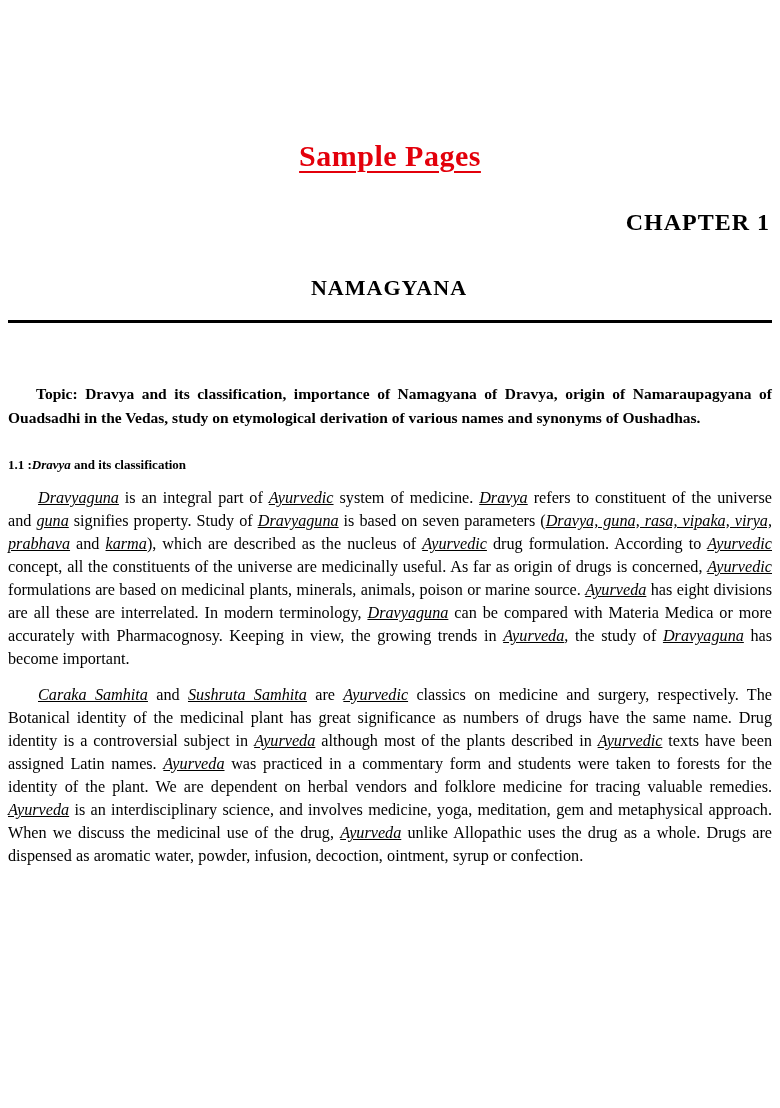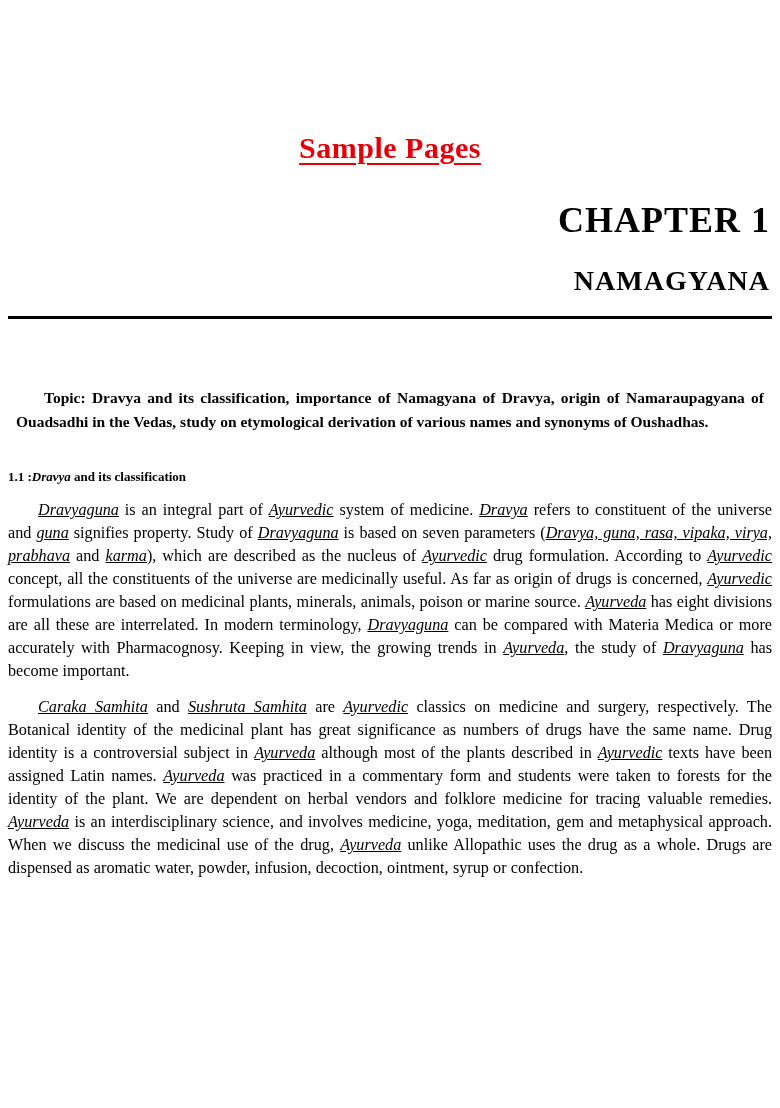--- a/index.html
+++ b/index.html
@@ -12,21 +12,21 @@
     background: #ffffff;
     font-family: "Liberation Serif", serif;
     color: #000000;
     overflow: hidden;
   }
   .page {
     position: relative;
     width: 780px;
     height: 796px;
     box-sizing: border-box;
-    padding: 0 8px 0 8px;
+    padding: 8px 8px 0 8px;
   }
   .sample-title {
     text-align: center;
     color: #e3000b;
     font-family: "Liberation Serif", serif;
     font-weight: bold;
     font-size: 30px;
     letter-spacing: 0.5px;
     margin: 0;
     padding-top: 133px;
@@ -34,46 +34,46 @@
   }
   .sample-title span {
     text-decoration: underline;
     text-underline-offset: 5px;
     text-decoration-thickness: 2px;
   }
   .chapter-number {
     text-align: right;
     font-family: "Liberation Serif", serif;
     font-weight: bold;
-    font-size: 36px;
+    font-size: 24px;
     letter-spacing: 1px;
     margin: 0;
     padding-top: 39px;
     padding-right: 2px;
     line-height: 1;
   }
   .chapter-name {
-    text-align: right;
+    text-align: center;
     font-family: "Liberation Serif", serif;
     font-weight: bold;
-    font-size: 28px;
+    font-size: 22px;
     letter-spacing: 1px;
-    margin: 0;
+    margin: 14px;
     padding-top: 29px;
     padding-right: 2px;
     line-height: 1;
   }
   .rule {
     margin: 21px 0 0 0;
     height: 3px;
     background: #000;
     width: 100%;
   }
   .topic {
-    margin: 8px;
+    margin: 0;
     padding-top: 59px;
     font-family: "Liberation Serif", serif;
     font-weight: bold;
     font-size: 15.5px;
     line-height: 1.52;
     text-align: justify;
     text-indent: 28px;
   }
   .section-heading {
     margin: 0;

